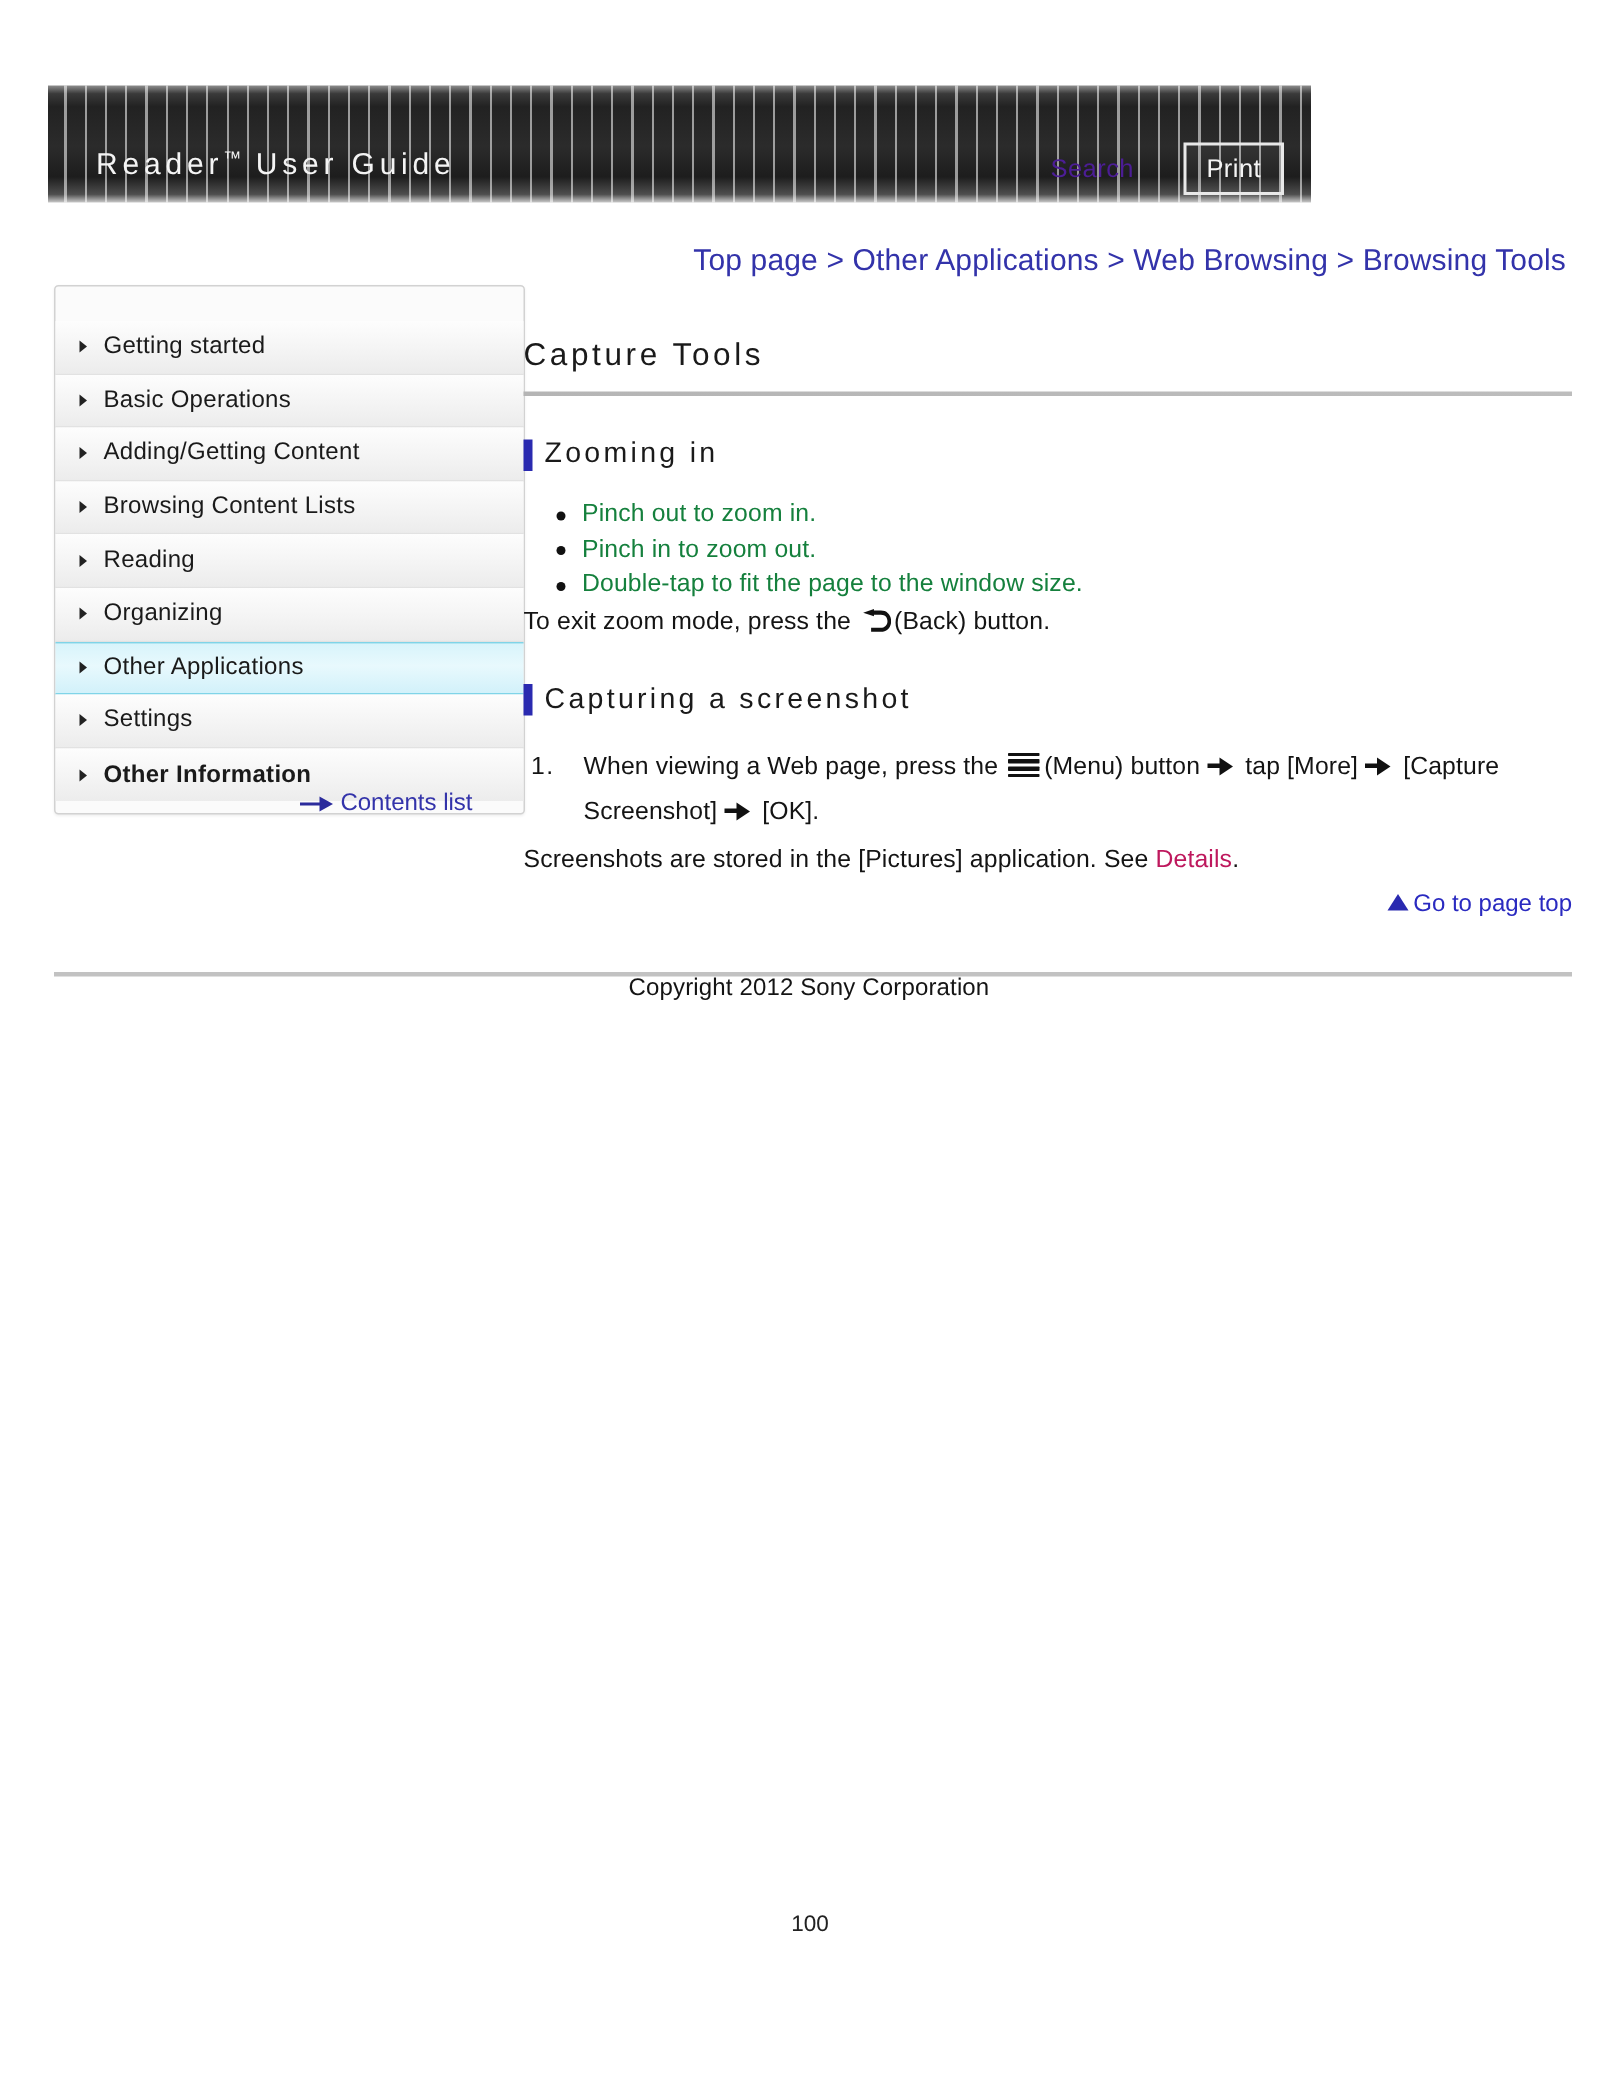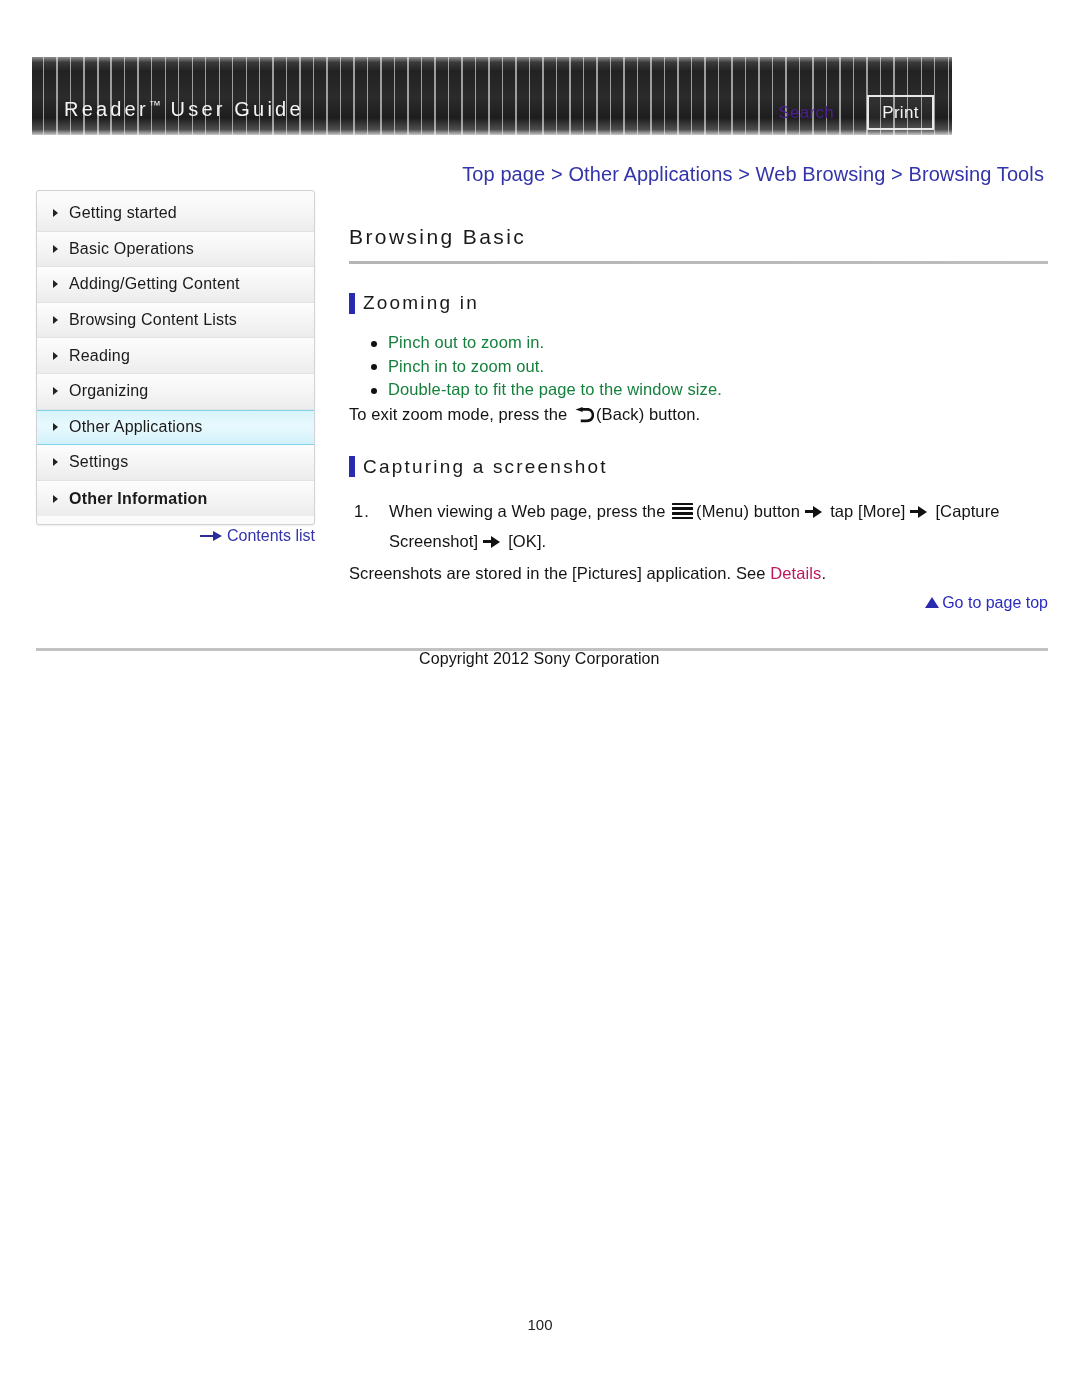--- a/index.html
+++ b/index.html
@@ -14,21 +14,21 @@
     color: #000000;
     position: relative;
     overflow: hidden;
   }
 
   
   .header-wrap {
     position: absolute;
     left: 32px;
     top: 57px;
-    width: 920px;
+    width: 842px;
     height: 78px;
   }
   .header-bg {
     position: absolute;
     inset: 0;
     background:
       repeating-linear-gradient(
         to right,
         rgba(255,255,255,0.00) 0px,
         rgba(255,255,255,0.00) 11px,
@@ -94,26 +94,26 @@
     color: #3333aa;
     white-space: nowrap;
     letter-spacing: 0.1px;
   }
 
   
   .sidebar {
     position: absolute;
     left: 36px;
     top: 190px;
-    width: 279px;
+    width: 314px;
     border: 1px solid #d2d2d2;
     border-radius: 3px;
     background: #fbfbfb;
     box-shadow: 0 1px 2px rgba(0,0,0,0.07);
-    padding: 5px 0 8px 0;
+    padding: 23px 0 8px 0;
     box-sizing: border-box;
   }
   .nav-item {
     position: relative;
     height: 35.6px;
     display: flex;
     align-items: center;
     padding-left: 16px;
     font-size: 16px;
     color: #1a1a1a;
@@ -340,21 +340,21 @@
     position: absolute;
     left: 419px;
     top: 650px;
     font-size: 16px;
     color: #141414;
     letter-spacing: 0.1px;
   }
   .page-number {
     position: absolute;
     left: 0;
-    top: 1316px;
+    top: 1274px;
     width: 1080px;
     text-align: center;
     font-size: 15px;
     color: #222;
   }
 </style>
 </head>
 <body>
 
 <div class="header-wrap">
@@ -405,21 +405,21 @@
   </div>
 </div>
 
 <div class="contents-link">
   <span class="arrow-right-icon"></span>
   <span>Contents list</span>
 </div>
 
 <div class="content">
 
-  <h1 class="page-title">Browsing Basic</h1>
+  <h1 class="page-title">Capture Tools</h1>
   <div class="title-rule"></div>
 
   <div class="section-head">
     <span class="section-bar"></span>
     <span>Zooming in</span>
   </div>
   <ul class="bullets">
     <li>Pinch out to zoom in.</li>
     <li>Pinch in to zoom out.</li>
     <li>Double-tap to fit the page to the window size.</li>

